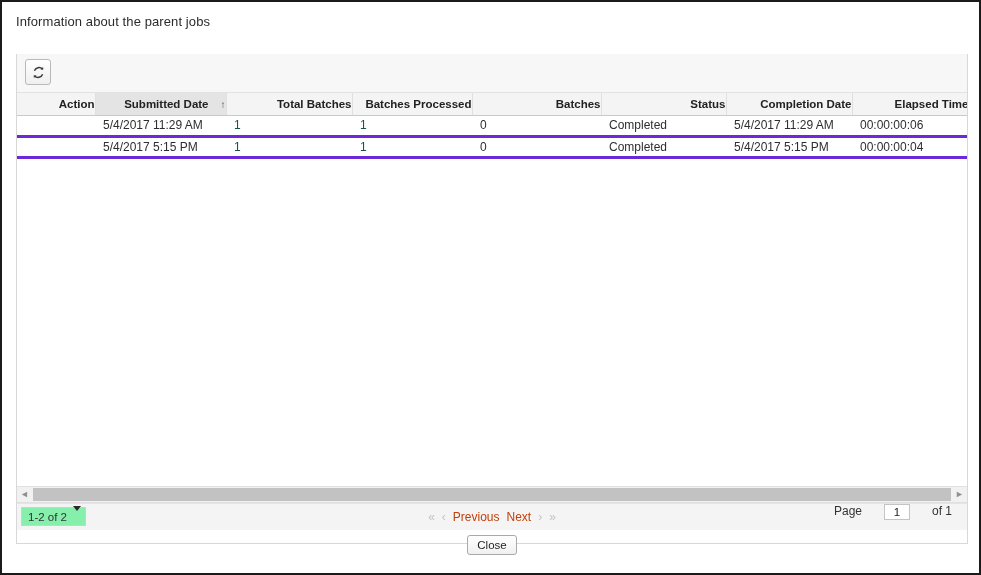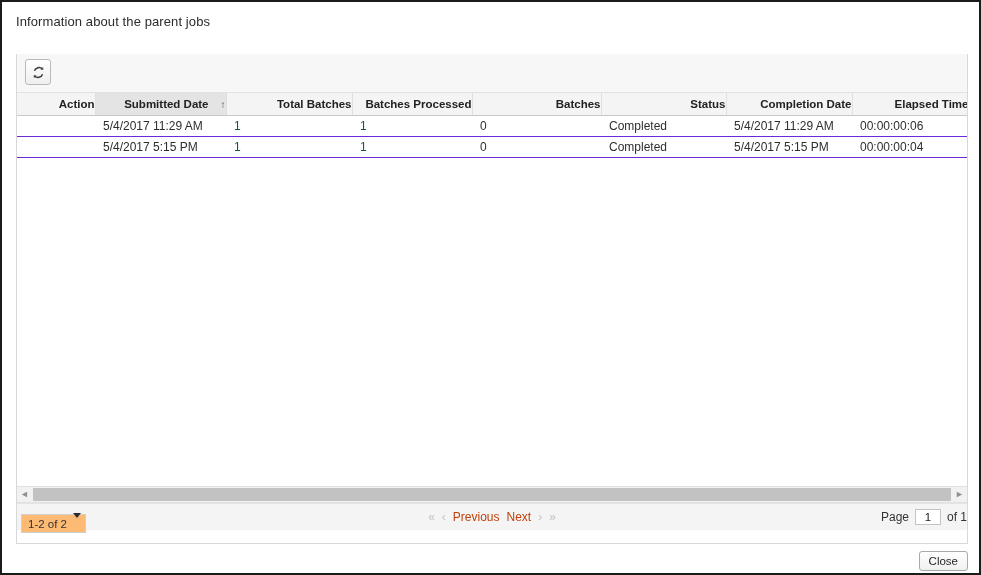--- a/index.html
+++ b/index.html
@@ -111,21 +111,21 @@
   }
   table.grid thead th .sort-arrow {
     display: inline-block;
     margin-left: 12px;
     font-size: 10px;
     color: #4a4a4a;
     font-weight: normal;
   }
   table.grid tbody td {
     height: 21px;
-    border-bottom: 1px solid #6d28d9;
+    border-bottom: 3px solid #6d28d9;
     padding: 0 0 0 8px;
     color: #2e2e2e;
     font-size: 12px;
     white-space: nowrap;
     vertical-align: middle;
     box-sizing: border-box;
     margin-top: 8px;
   }
   table.grid tbody td.num {
     color: #18534b;
@@ -181,25 +181,25 @@
   
   .pager {
     position: relative;
     height: 26px;
     background: #f4f4f4;
     border-top: 1px solid #e4e4e4;
   }
   .range-box {
     position: absolute;
     left: 4px;
-    top: 10px;
+    top: 3px;
     height: 19px;
     box-sizing: border-box;
     padding: 0 4px 0 6px;
-    background: #fdba74;
+    background: #86efac;
     border: 1px solid #cfcfcf;
     display: flex;
     align-items: center;
     gap: 6px;
     font-size: 11.5px;
     color: #333333;
     cursor: pointer;
     white-space: nowrap;
   }
   .range-box .caret {
@@ -225,52 +225,51 @@
     font-size: 12px;
     color: #bcbcbc;
     pointer-events: none;
   }
   .nav > * { pointer-events: auto; }
   .nav .glyph { font-size: 12px; color: #c3c3c3; cursor: default; }
   .nav .lbl { font-size: 12px; color: #c2410c; cursor: default; }
 
   .page-of {
     position: absolute;
-    right: 0;
+    right: 15px;
     top: 0;
     height: 26px;
     display: flex;
-    align-items: center;
-    gap: 6px;
+    gap: 22px;
     font-size: 12px;
     color: #333333;
   }
   .page-of input {
     width: 26px;
     height: 16px;
     box-sizing: border-box;
     border: 1px solid #c4c4c4;
     background: #ffffff;
     text-align: center;
     font-family: "Liberation Sans", sans-serif;
     font-size: 11.5px;
     color: #222222;
     padding: 0;
   }
 
   
   .footer {
     position: absolute;
     left: 14px;
-    top: 544px;
+    top: 528px;
     width: 952px;
     height: 30px;
     display: flex;
     align-items: center;
-    justify-content: flex-end;
+    justify-content: center;
   }
   .close-btn {
     min-width: 40px;
     height: 20px;
     box-sizing: border-box;
     padding: 0 9px;
     background: linear-gradient(#ffffff, #f0f0f0);
     border: 1px solid #a9a9a9;
     border-radius: 3px;
     font-family: "Liberation Sans", sans-serif;

